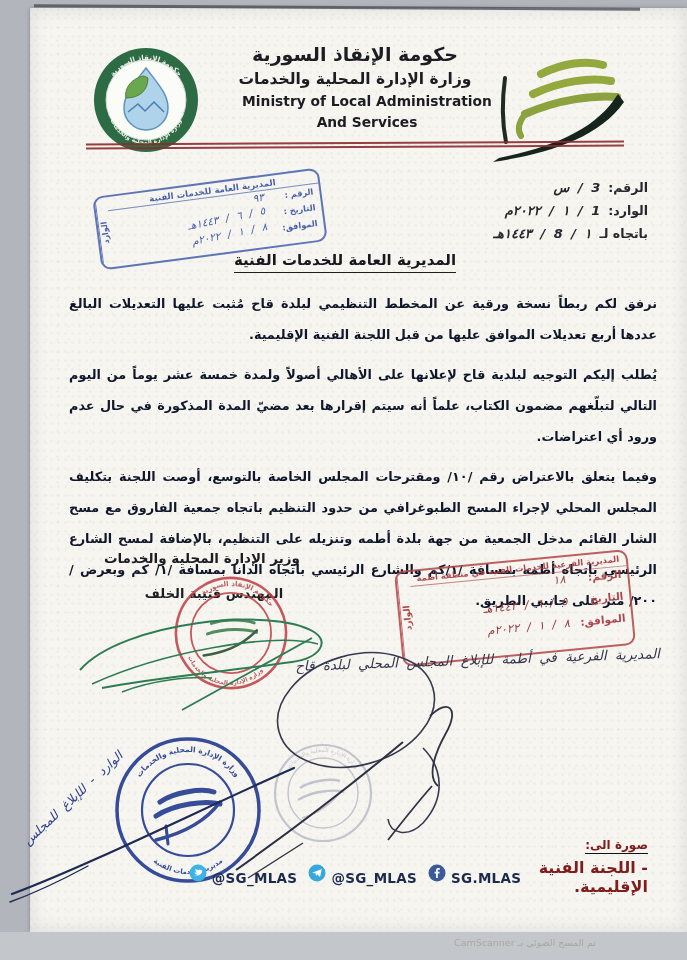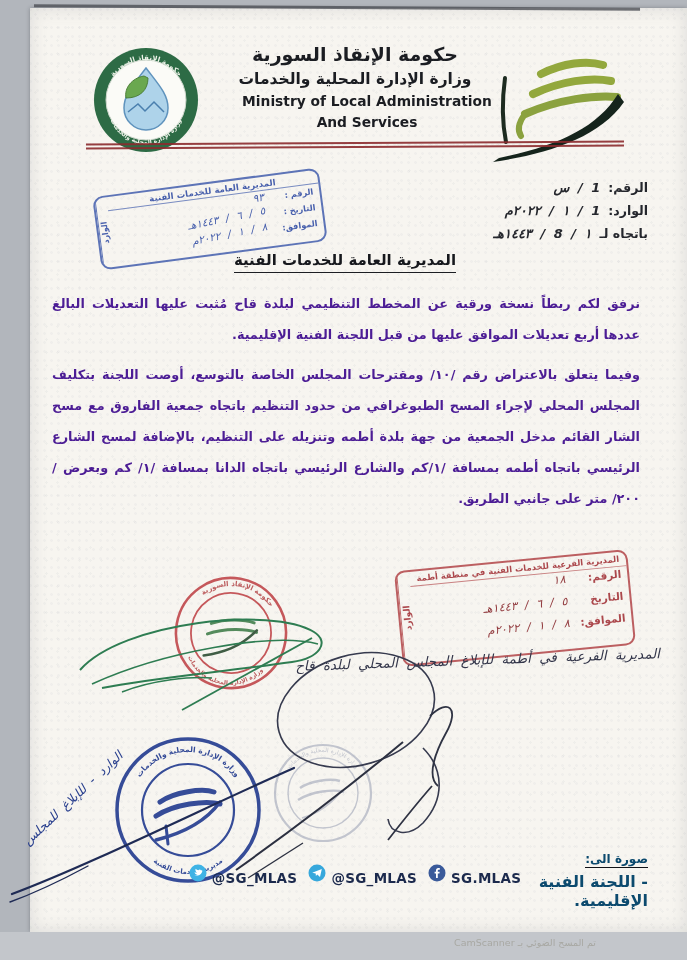--- a/index.html
+++ b/index.html
@@ -96,22 +96,22 @@
 
   
   .main-title {
     position:absolute; left:145px; top:250px; width:400px; text-align:center; direction:rtl;
   }
   .main-title span {
     font-size:15px; font-weight:bold; color:#16181d;
     border-bottom:1.8px solid #1c1e23; padding-bottom:3px;
   }
   .body-text {
-    position:absolute; left:52px; top:288px; width:588px;
-    direction:rtl; text-align:justify; color:#4c1d95;
+    position:absolute; left:69px; top:288px; width:588px;
+    direction:rtl; text-align:justify; color:#0f172a;
     font-size:12.8px; font-weight:bold; line-height:31px;
   }
   .body-text p { margin-bottom:9px; }
 
   
   .sig-block {
     position:absolute; left:92px; top:550px; width:220px; text-align:center;
     direction:rtl; color:#1b1d22;
   }
   .sig-title { font-size:13.5px; font-weight:bold; }
@@ -127,21 +127,21 @@
   }
   .blue-note {
     position:absolute; left:30px; top:833px; white-space:nowrap;
     transform:rotate(-43deg); transform-origin:left bottom;
     direction:rtl; font-size:12.5px; color:#2b418f;
   }
 
   
   .copy-to {
     position:absolute; left:534px; top:834px; width:114px;
-    direction:rtl; text-align:right; color:#0c4a6e;margin-top:14px;
+    direction:rtl; text-align:right; color:#7f1d1d;
   }
   .copy-to .label { font-size:12px; font-weight:bold; border-bottom:1.5px solid #101217; display:inline-block; padding-bottom:1px; }
   .copy-to .item { font-size:16px; font-weight:bold; margin-top:4px; }
 
   
   .social {
     position:absolute; left:185px; top:864px; width:340px;
     display:flex; align-items:center; justify-content:center; gap:11px; direction:ltr;
   }
   .social .item { display:flex; align-items:flex-end; gap:5px; }
@@ -195,21 +195,21 @@
       <path d="M 50,64 C 44,72 42,80 46,86" stroke="#8ba23f" stroke-width="6" fill="none" stroke-linecap="round"></path>
       <path d="M 143,44 C 122,78 82,96 24,108 L 18,112 C 72,104 124,88 149,52 Z" fill="#15241c"></path>
     </svg>
   </div>
 
   <div class="red-line"></div>
 
   <div class="ref-block">
     <div class="ref-line">
       <span class="ref-label">الرقم:</span>
-      <span class="ref-value hand">1 / س</span>
+      <span class="ref-value hand">3 / س</span>
     </div>
     <div class="ref-line">
       <span class="ref-label">الوارد:</span>
       <span class="ref-value hand">1 / ١ / ٢٠٢٢م</span>
     </div>
     <div class="ref-line">
       <span class="ref-label">باتجاه لـ</span>
       <span class="ref-value hand">١ / 8 / ١٤٤٣هـ</span>
     </div>
   </div>
@@ -232,23 +232,28 @@
         </div>
     </div>
   </div>
 
   <div class="main-title">
     <span>المديرية العامة للخدمات الفنية</span>
   </div>
 
   <div class="body-text">
     <p>نرفق لكم ربطاً نسخة ورقية عن المخطط التنظيمي لبلدة قاح مُثبت عليها التعديلات البالغ عددها أربع تعديلات الموافق عليها من قبل اللجنة الفنية الإقليمية.</p>
+    <p>يُطلب إليكم التوجيه لبلدية قاح لإعلانها على الأهالي أصولاً ولمدة خمسة عشر يوماً من اليوم التالي لتبلّغهم مضمون الكتاب، علماً أنه سيتم إقرارها بعد مضيّ المدة المذكورة في حال عدم ورود أي اعتراضات.</p>
     <p>وفيما يتعلق بالاعتراض رقم /١٠/ ومقترحات المجلس الخاصة بالتوسع، أوصت اللجنة بتكليف المجلس المحلي لإجراء المسح الطبوغرافي من حدود التنظيم باتجاه جمعية الفاروق مع مسح الشار القائم مدخل الجمعية من جهة بلدة أطمه وتنزيله على التنظيم، بالإضافة لمسح الشارع الرئيسي باتجاه أطمه بمسافة /١/كم والشارع الرئيسي باتجاه الدانا بمسافة /١/ كم وبعرض /٢٠٠/ متر على جانبي الطريق.</p>
   </div>
 
+  <div class="sig-block">
+    <div class="sig-title">وزير الإدارة المحلية والخدمات</div>
+    <div class="sig-name">المهندس قتيبة الخلف</div>
+  </div>
 
   <div class="svg-abs" style="left:170px; top:572px; width:122px; height:122px; transform:rotate(10deg); opacity:.88;">
     <svg width="122" height="122" viewBox="0 0 122 122">
       <circle cx="61" cy="61" r="55" fill="none" stroke="#bf4347" stroke-width="2.6"></circle>
       <circle cx="61" cy="61" r="40" fill="none" stroke="#bf4347" stroke-width="1.8"></circle>
       <defs>
         <path id="rsTop" d="M 14,61 A 47,47 0 0 1 108,61"></path>
         <path id="rsBot" d="M 16,68 A 45,45 0 0 0 106,68"></path>
       </defs>
       <text font-size="7" fill="#b5494b" font-weight="bold">

